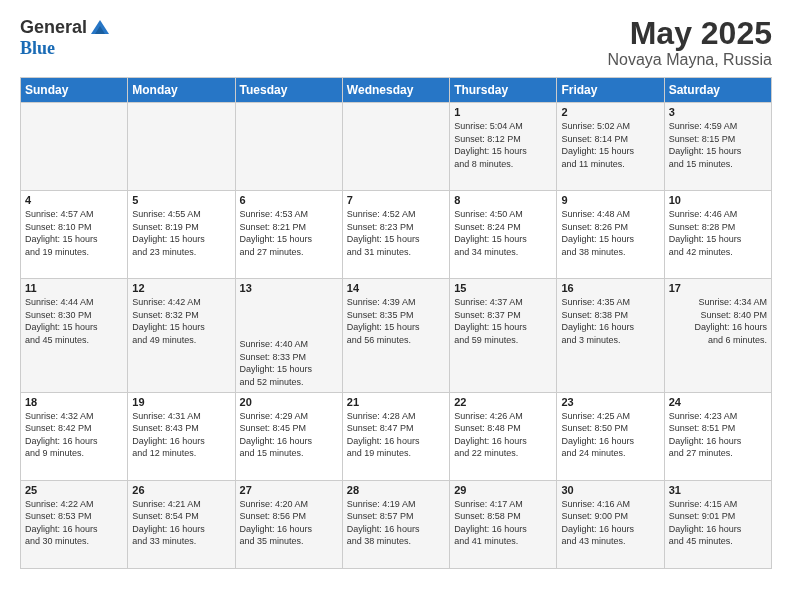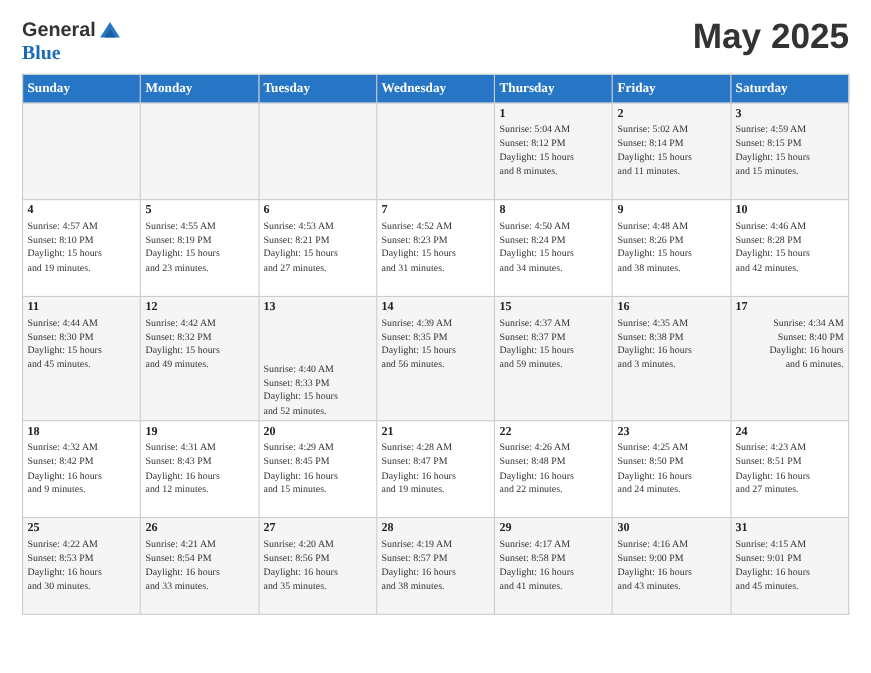--- a/index.html
+++ b/index.html
@@ -62,21 +62,20 @@
       font-size: 16px;
       color: #555;
       font-weight: normal;
     }
     .calendar {
       flex: 1;
       border: 1px solid #ccc;
       border-collapse: collapse;
       width: 100%;
       table-layout: fixed;
-      font-family: Liberation Serif, serif;
     }
     .calendar thead tr th {
       background-color: #2776c6;
       color: #fff;
       font-size: 12px;
       font-weight: bold;
       padding: 5px 4px;
       border: 1px solid #ccc;
       text-align: left;
     }
@@ -121,20 +120,21 @@
         <span class="logo-general">General</span>
         <svg class="logo-icon" viewBox="0 0 22 22" xmlns="http://www.w3.org/2000/svg">
           <polygon points="2,18 11,4 20,18" fill="#2776c6"></polygon>
           <polygon points="6,18 11,10 16,18" fill="#1a5fa0"></polygon>
         </svg>
       </div>
       <span class="logo-blue">Blue</span>
     </div>
     <div class="title-block">
       <div class="main-title">May 2025</div>
+      <div class="subtitle">Novaya Mayna, Russia</div>
     </div>
   </div>
 
   <table class="calendar">
     <thead>
       <tr>
       <th>Sunday</th>
           <th>Monday</th>
           <th>Tuesday</th>
           <th>Wednesday</th>

